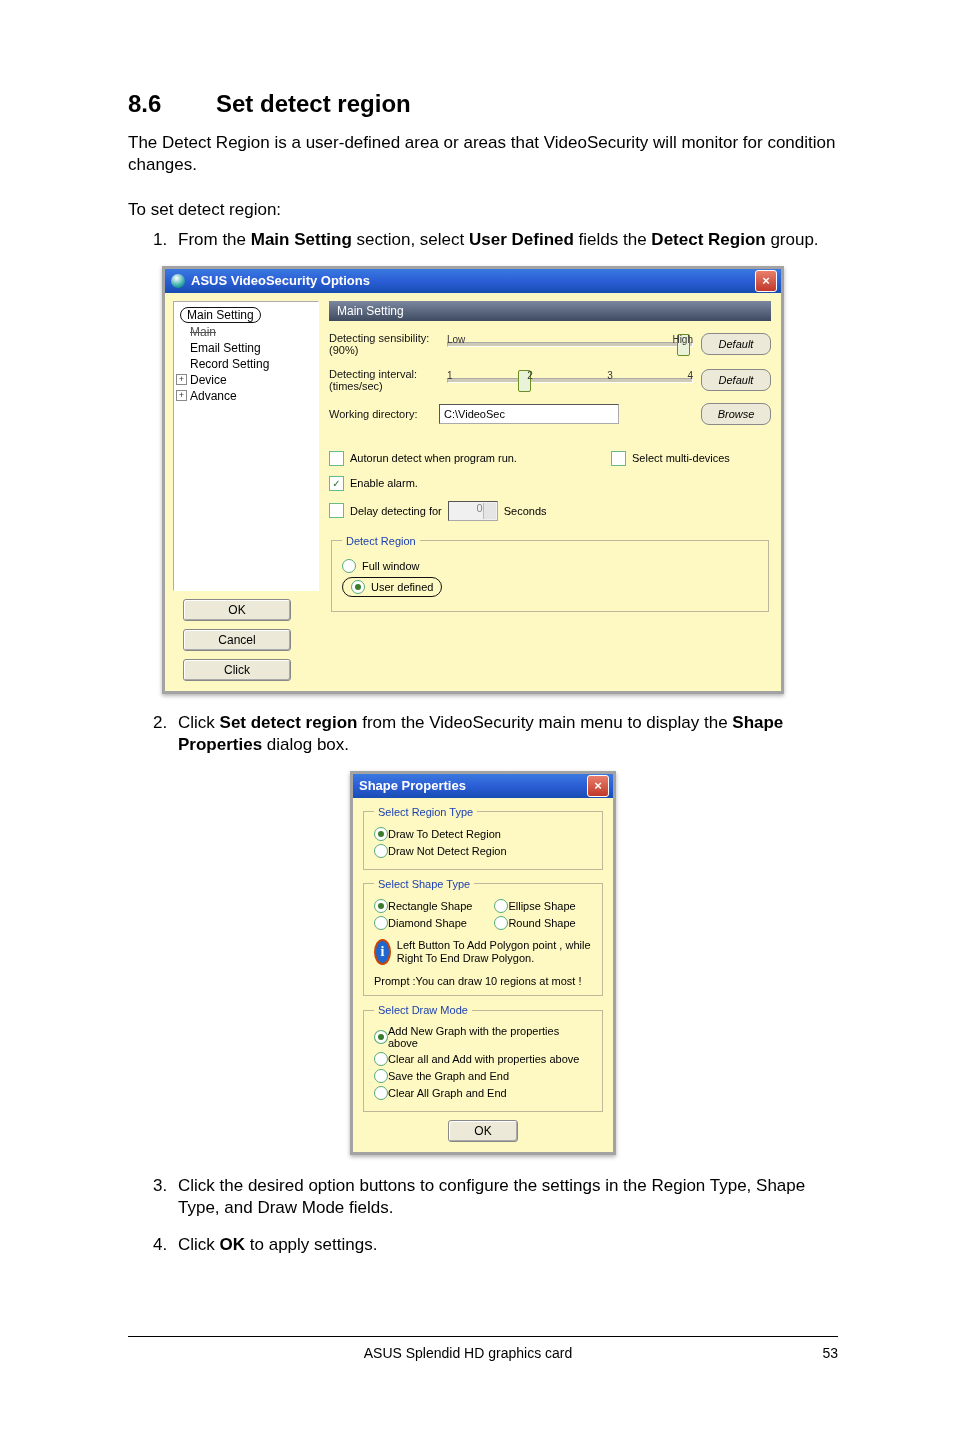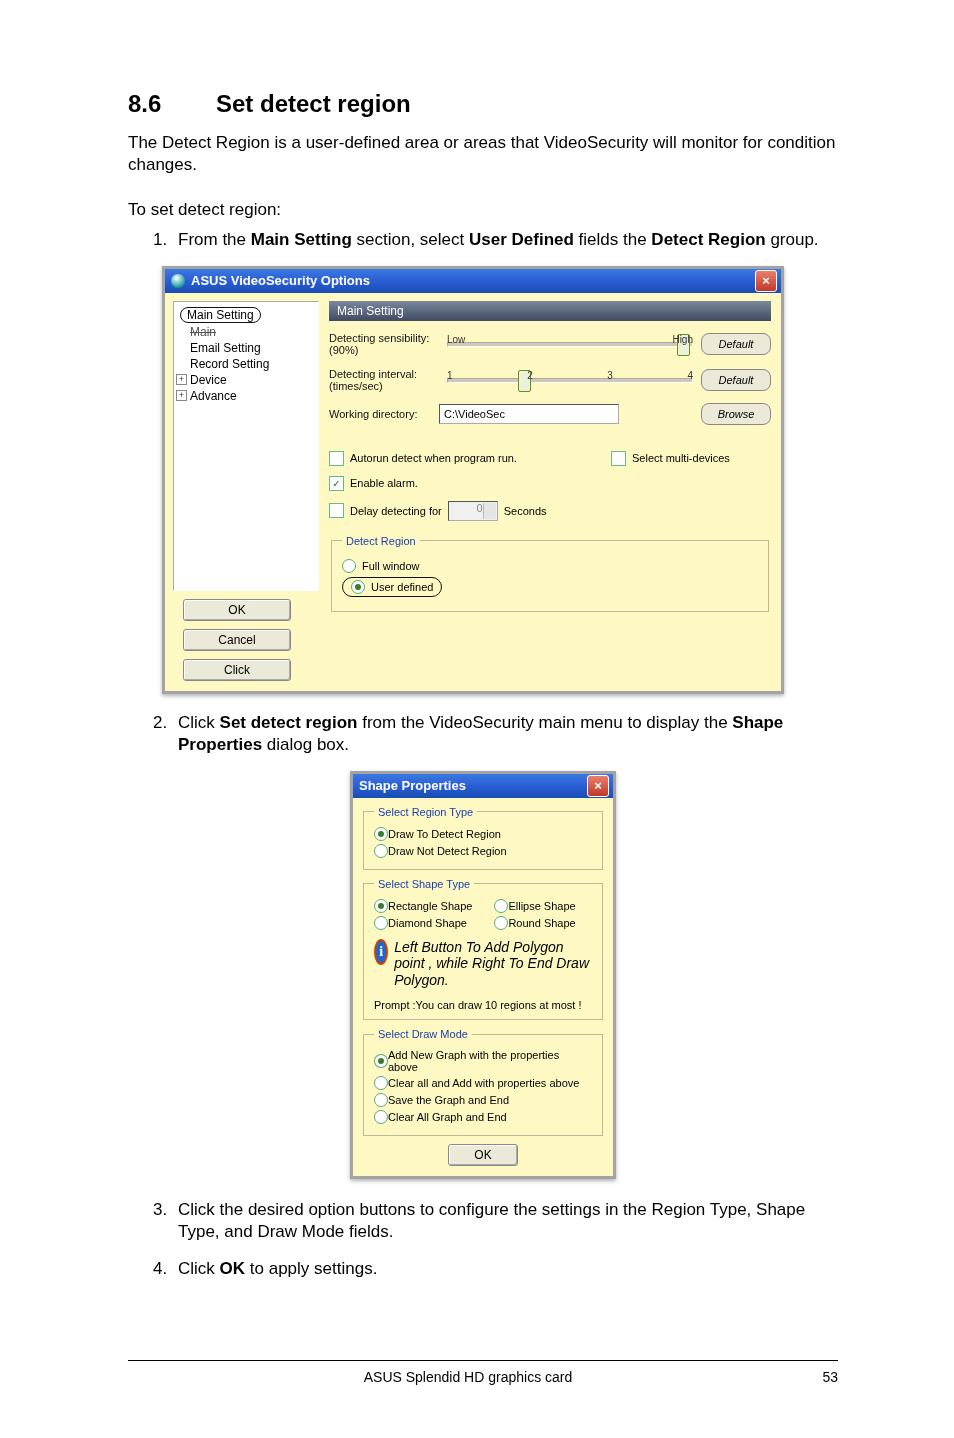--- a/index.html
+++ b/index.html
@@ -100,21 +100,21 @@
 
   
   .shape-win { width:260px; margin: 0 auto 20px; }
   .shape-body{ padding:8px 10px 10px; font-size:11px; }
   fieldset.sg{ border:1px solid #bdb899; margin:0 0 8px 0; padding:6px 10px 8px; }
   fieldset.sg legend{ color:#1a3fb0; padding:0 4px; font-size:11px;}
   .radio2-row{display:flex;align-items:center;margin:3px 0;}
   .cols{display:flex;gap:22px;}
   .info-icon{width:22px;height:22px;border-radius:50%;background:#1e66d0;color:#fff;font-weight:bold;font-family:Georgia,serif;display:inline-flex;align-items:center;justify-content:center;margin-right:6px;font-size:14px;border:2px solid #c40;}
   .info-row{display:flex;align-items:flex-start;margin-top:6px;}
-  .info-row span.t{font-size:14px;line-height:1.2;font-style:italic;}
+  .info-row span.t{font-size:11px;line-height:1.2;}
   .prompt{margin-top:10px;font-size:11px;}
   .ok-row{display:flex;justify-content:center;margin-top:4px;}
 
   
   .footer{ margin-top:80px; border-top:1px solid #000; padding-top:8px; display:flex; justify-content:space-between; font-size:14px; }
   .footer .pgno{ width:30px; text-align:right;}
 </style>
 </head>
 <body>
 

